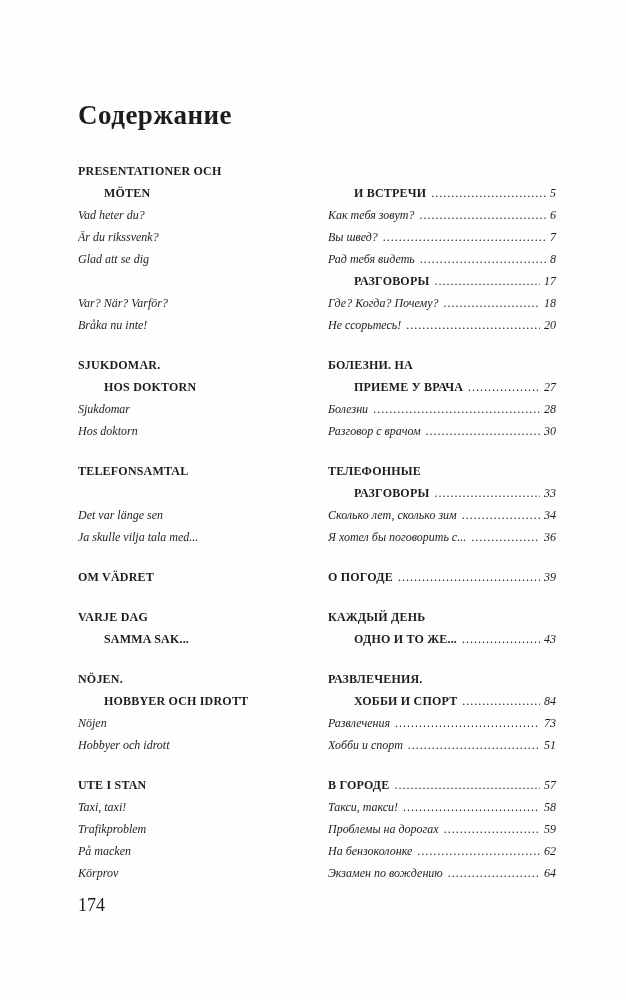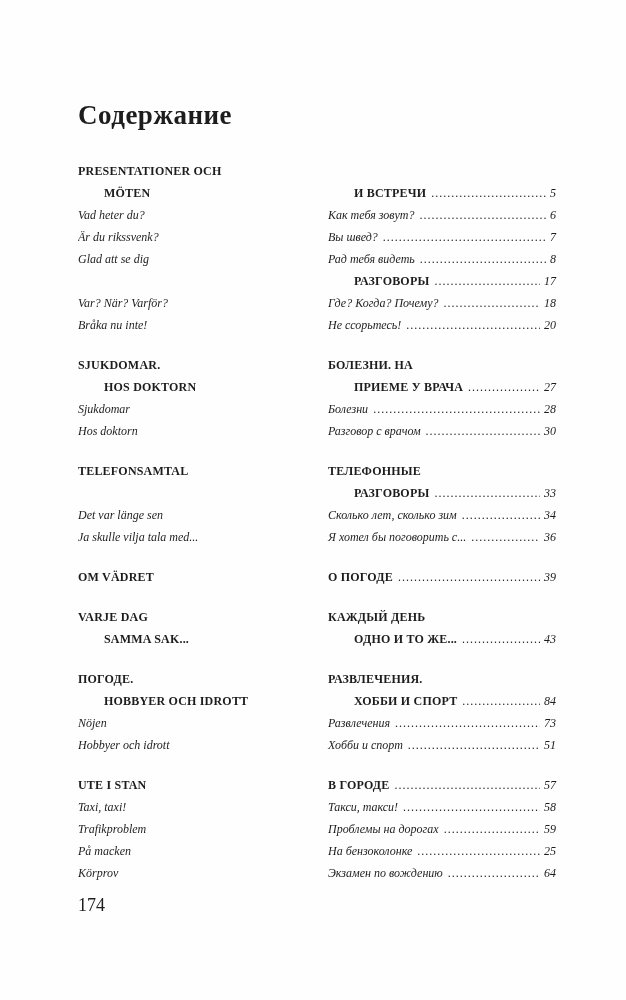--- a/index.html
+++ b/index.html
@@ -209,21 +209,21 @@
       </div>
       <div class="row">
         <div class="col-left"><span class="t-header2">SAMMA SAK...</span></div>
         <div class="col-right">
           <span class="entry-text t-header2">ОДНО И ТО ЖЕ...</span>
           <span class="dots">................................................................................</span>
           <span class="pagenum">43</span>
         </div>
       </div>
       <div class="row gap">
-        <div class="col-left"><span class="t-header">ПОГОДЕ.</span></div>
+        <div class="col-left"><span class="t-header">NÖJEN.</span></div>
         <div class="col-right">
           <span class="entry-text t-header">РАЗВЛЕЧЕНИЯ.</span>
         </div>
       </div>
       <div class="row">
         <div class="col-left"><span class="t-header2">HOBBYER OCH IDROTT</span></div>
         <div class="col-right">
           <span class="entry-text t-header2">ХОББИ И СПОРТ</span>
           <span class="dots">................................................................................</span>
           <span class="pagenum">84</span>
@@ -267,21 +267,21 @@
           <span class="entry-text t-item">Проблемы на дорогах</span>
           <span class="dots">................................................................................</span>
           <span class="pagenum">59</span>
         </div>
       </div>
       <div class="row">
         <div class="col-left"><span class="t-item">På macken</span></div>
         <div class="col-right">
           <span class="entry-text t-item">На бензоколонке</span>
           <span class="dots">................................................................................</span>
-          <span class="pagenum">25</span>
+          <span class="pagenum">62</span>
         </div>
       </div>
       <div class="row">
         <div class="col-left"><span class="t-item">Körprov</span></div>
         <div class="col-right">
           <span class="entry-text t-item">Экзамен по вождению</span>
           <span class="dots">................................................................................</span>
           <span class="pagenum">64</span>
         </div>
       </div>

